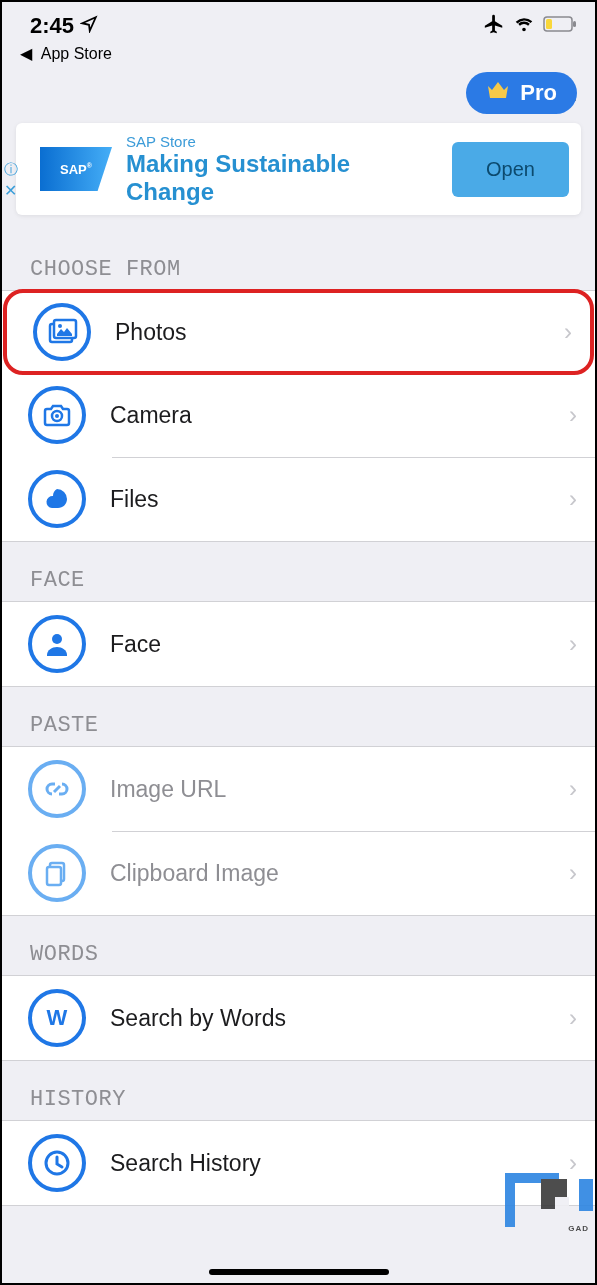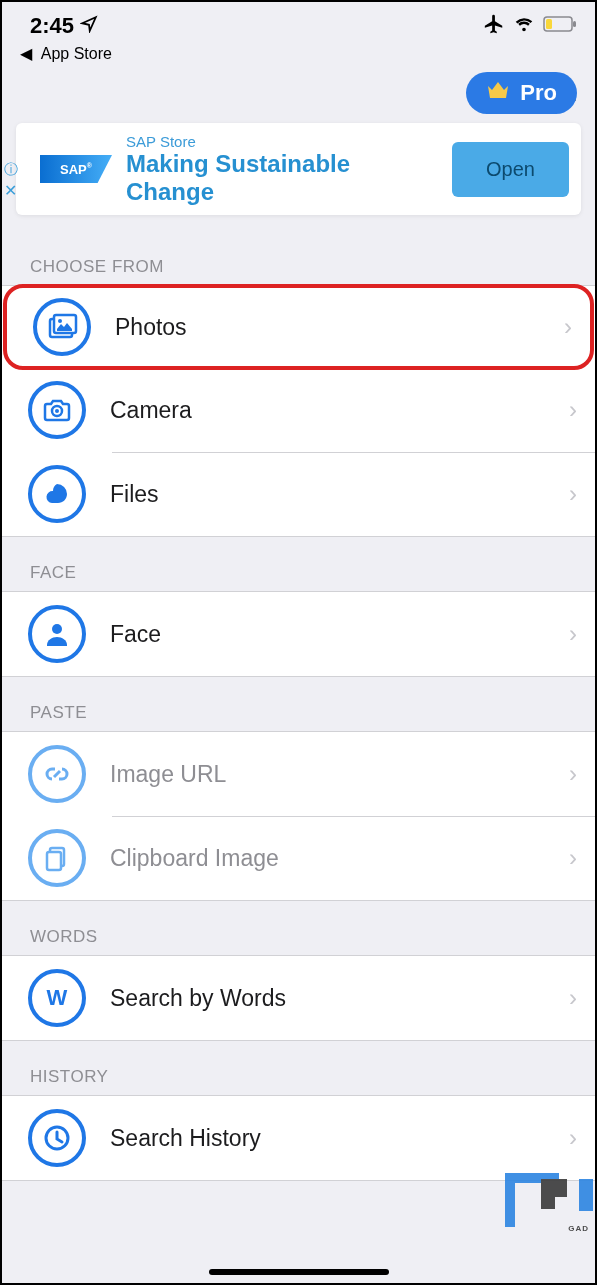--- a/index.html
+++ b/index.html
@@ -86,21 +86,21 @@
     }
     .ad-close {
       position: absolute;
       left: -12px;
       top: 58px;
       font-size: 16px;
       color: #3a9ed9;
     }
     .sap-logo {
       width: 72px;
-      height: 28px;
+      height: 44px;
       background: linear-gradient(90deg, #0a6ed1 0%, #45aef7 100%);
       clip-path: polygon(0 0, 100% 0, 80% 100%, 0 100%);
       display: flex;
       align-items: center;
       justify-content: center;
       color: #fff;
       font-weight: 900;
       font-size: 13px;
       margin-left: 18px;
     }
@@ -120,25 +120,26 @@
     .ad-cta {
       background: #4aaae7;
       color: #0c4a6e;
       border-radius: 6px;
       padding: 16px 34px;
       font-size: 20px;
       font-weight: 500;
     }
     .section-header {
       padding: 26px 28px 8px 28px;
-      font-size: 17px;
+      font-size: 22px;
       font-weight: 500;
       color: #8e8e93;
       letter-spacing: 0.5px;
       text-transform: uppercase;
+      font-family: Liberation Mono, monospace;
     }
     .list-group {
       background: #fff;
       border-top: 1px solid #d1d1d5;
       border-bottom: 1px solid #d1d1d5;
     }
     .list-item {
       display: flex;
       align-items: center;
       padding: 10px 18px 10px 26px;

